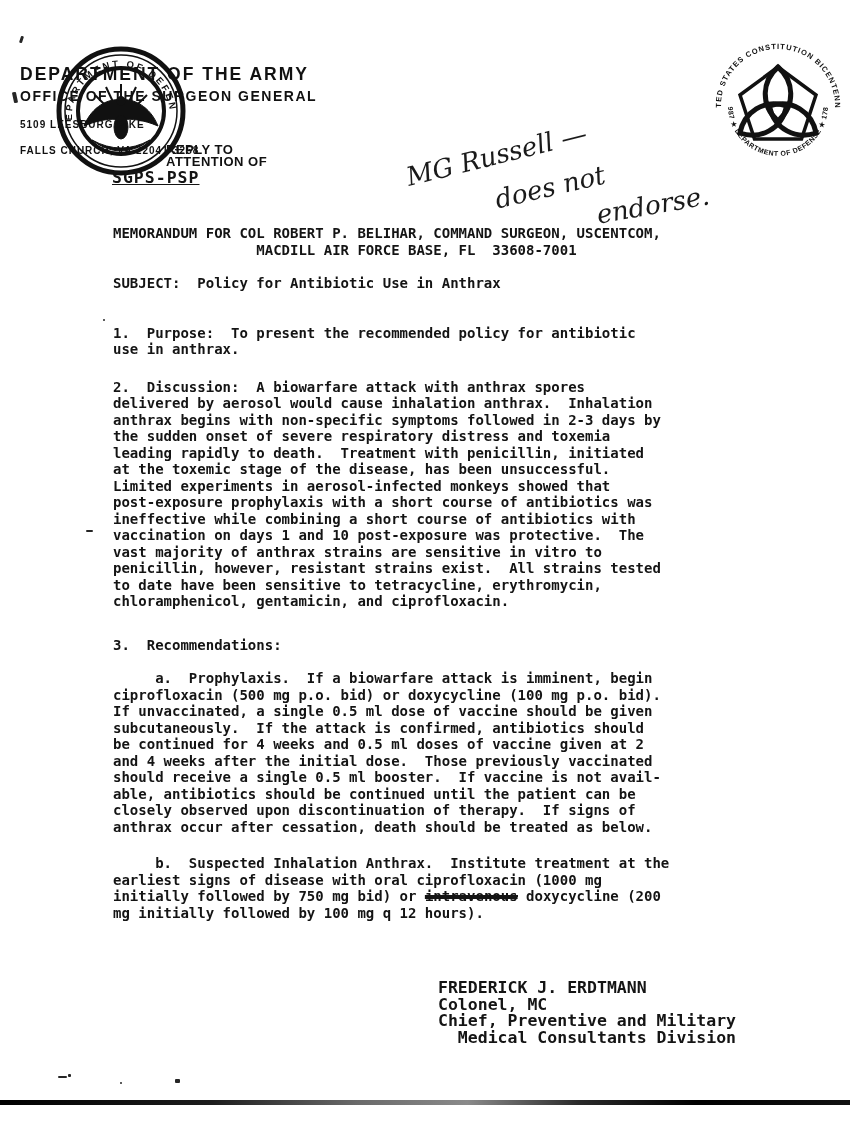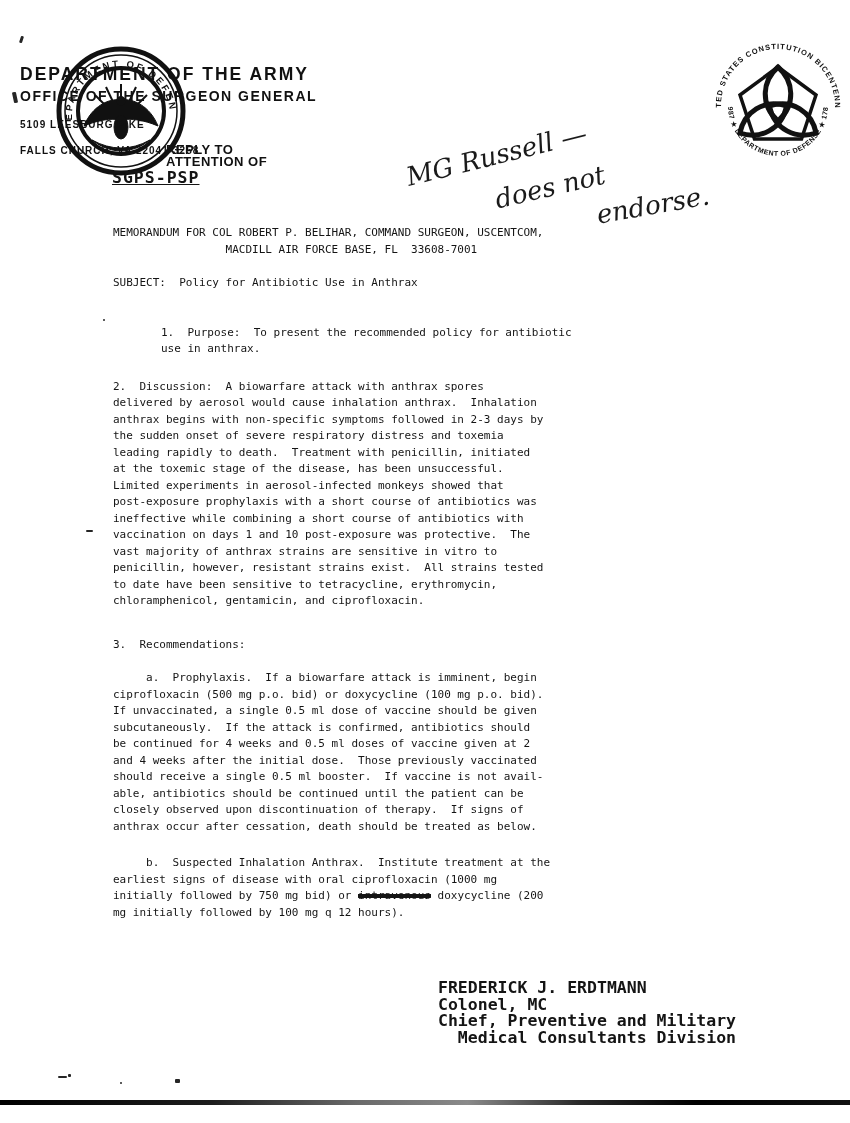--- a/index.html
+++ b/index.html
@@ -36,26 +36,26 @@
     position:absolute; font-family:"DejaVu Serif", serif; font-style:italic;
     color:#1a1a1a; font-size:26px; white-space:nowrap; letter-spacing:0px;
   }
   .hw1 { left:404px; top:140px; transform:rotate(-14deg); }
   .hw2 { left:494px; top:172px; transform:rotate(-13deg); }
   .hw3 { left:596px; top:190px; transform:rotate(-10deg); }
 
   
   .memo-body {
     position:absolute; left:113px; top:225px; width:690px;
-    font-size:11px; line-height:16.5px; font-weight:normal; color:#141414;
+    font-size:14px; line-height:16.5px; font-weight:bold; color:#141414;
   }
   .line { white-space:pre; }
   .para-memo    { margin-top:0; }
   .para-subject { margin-top:17px; }
-  .para-p1      { margin-top:33px;margin-left:48px; }
+  .para-p1      { margin-top:33px; }
   .para-p2      { margin-top:21px; }
   .para-p3      { margin-top:27px; }
   .para-p3a     { margin-top:17px; }
   .para-p3b     { margin-top:20px; }
 
   .strike {
     text-decoration:line-through;
     text-decoration-thickness:4px;
     background:linear-gradient(transparent 42%, #151515 42%, #151515 58%, transparent 58%);
   }

